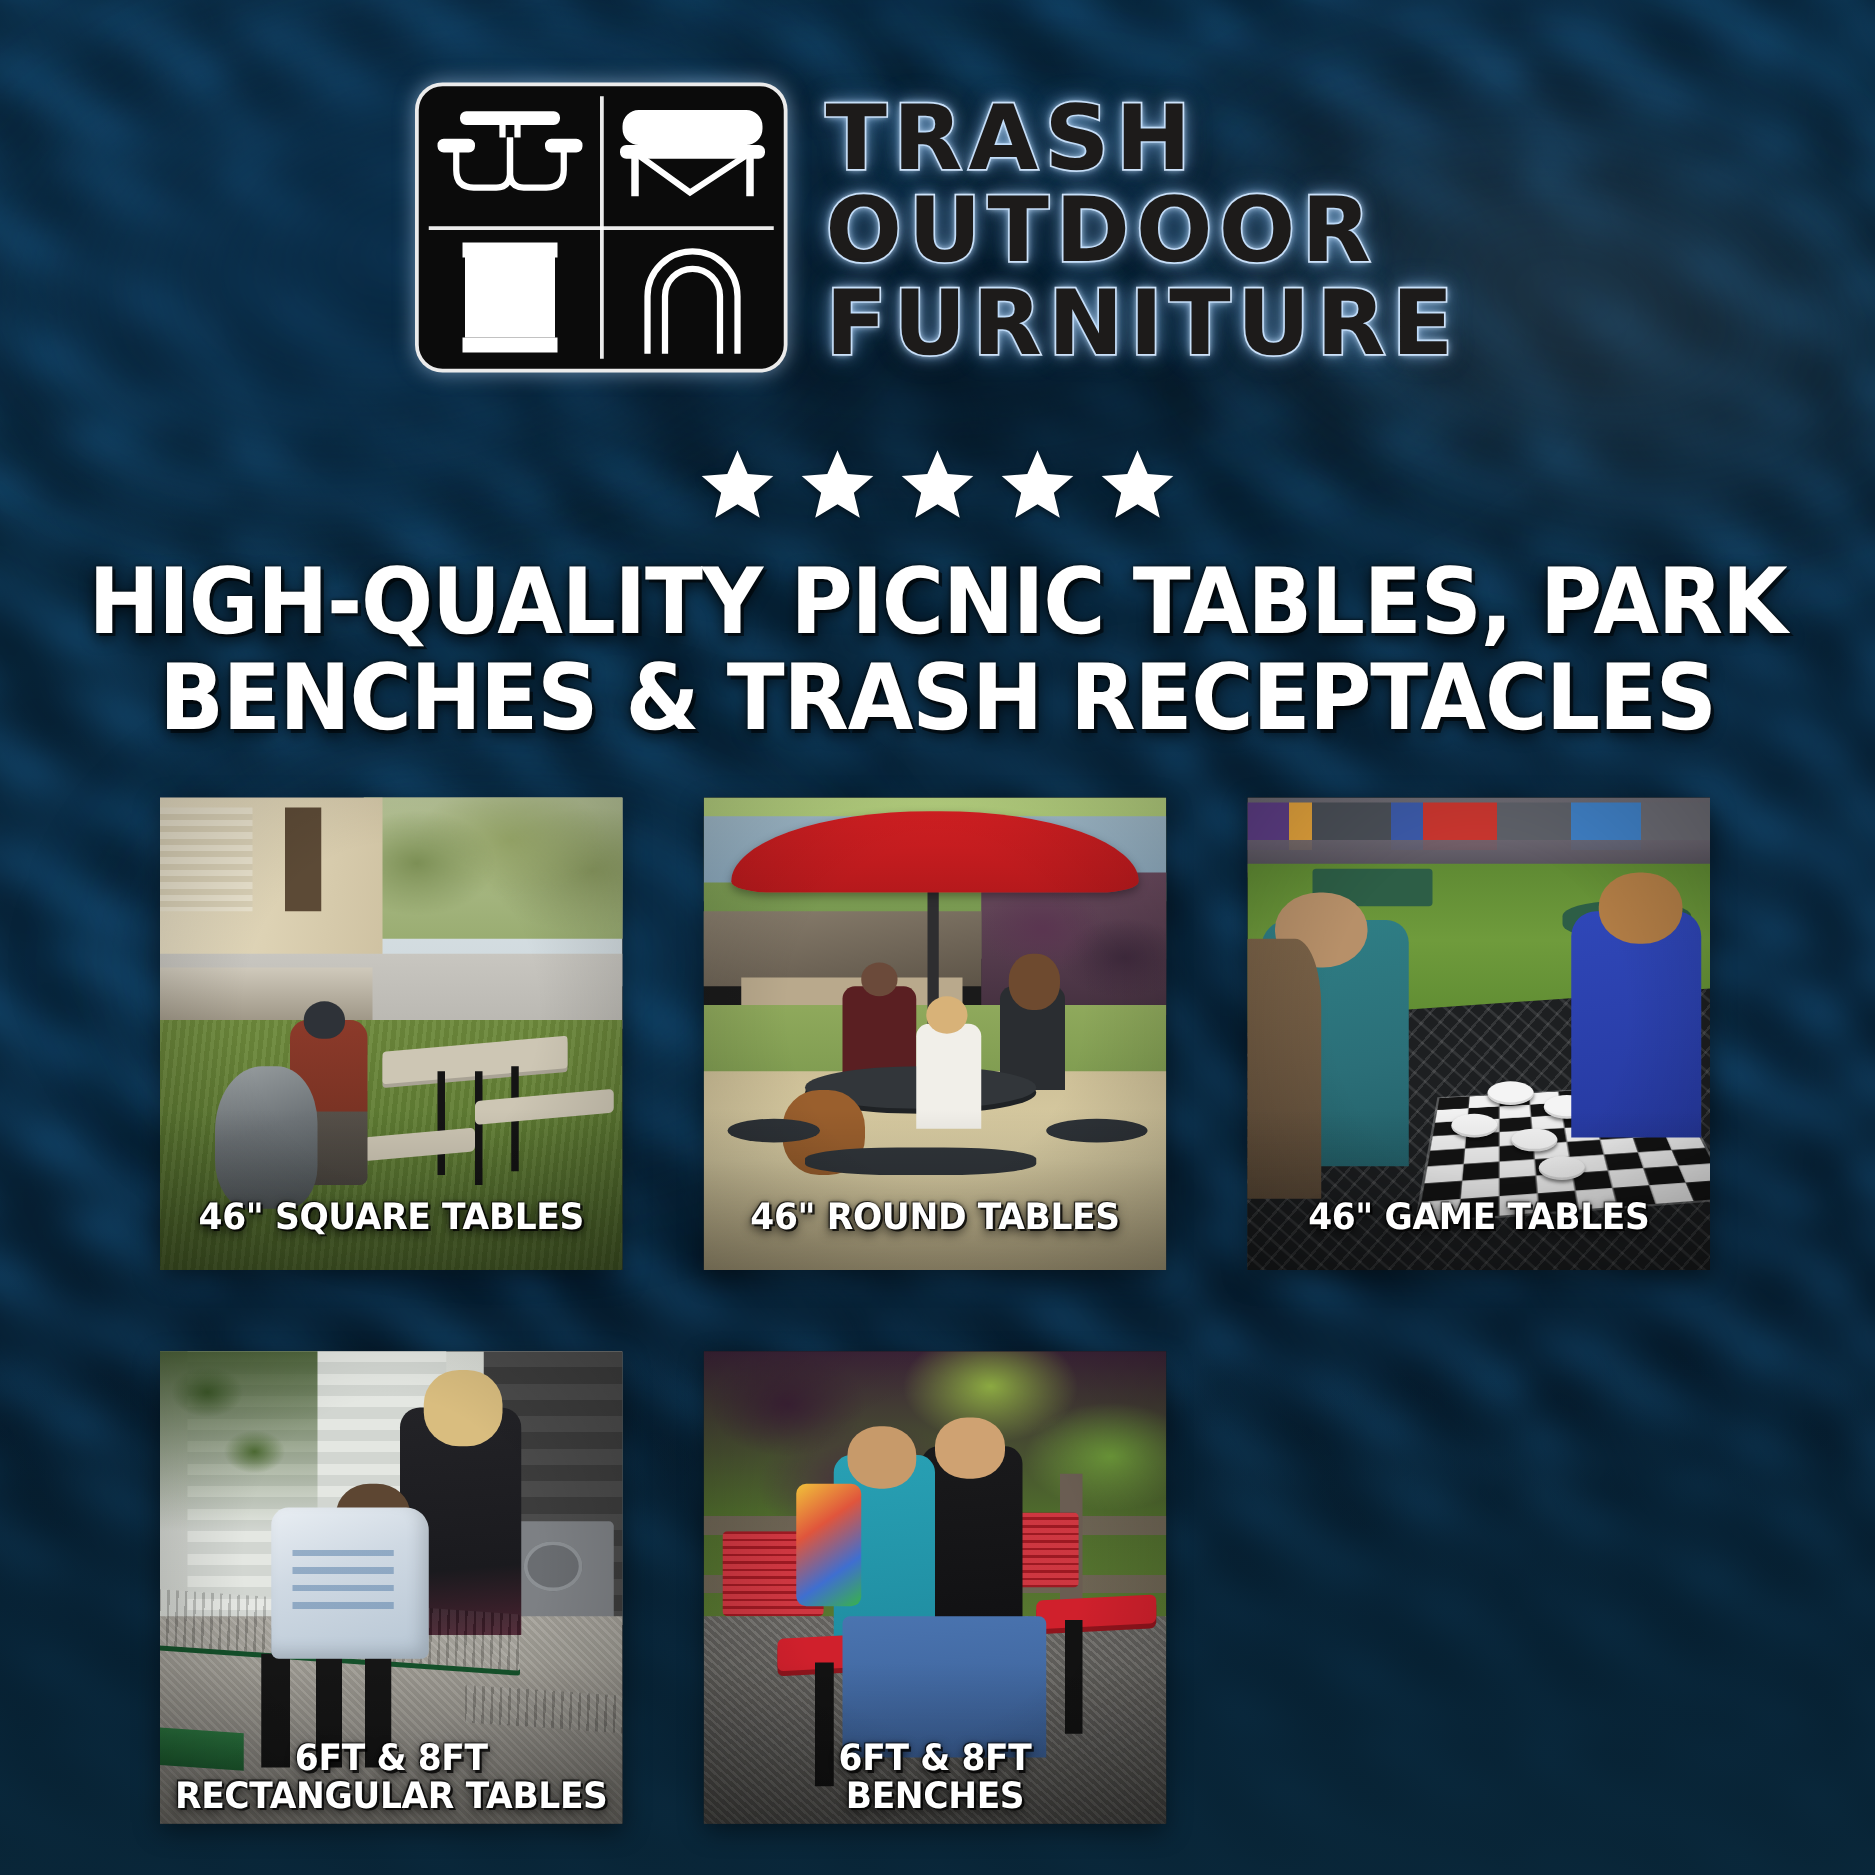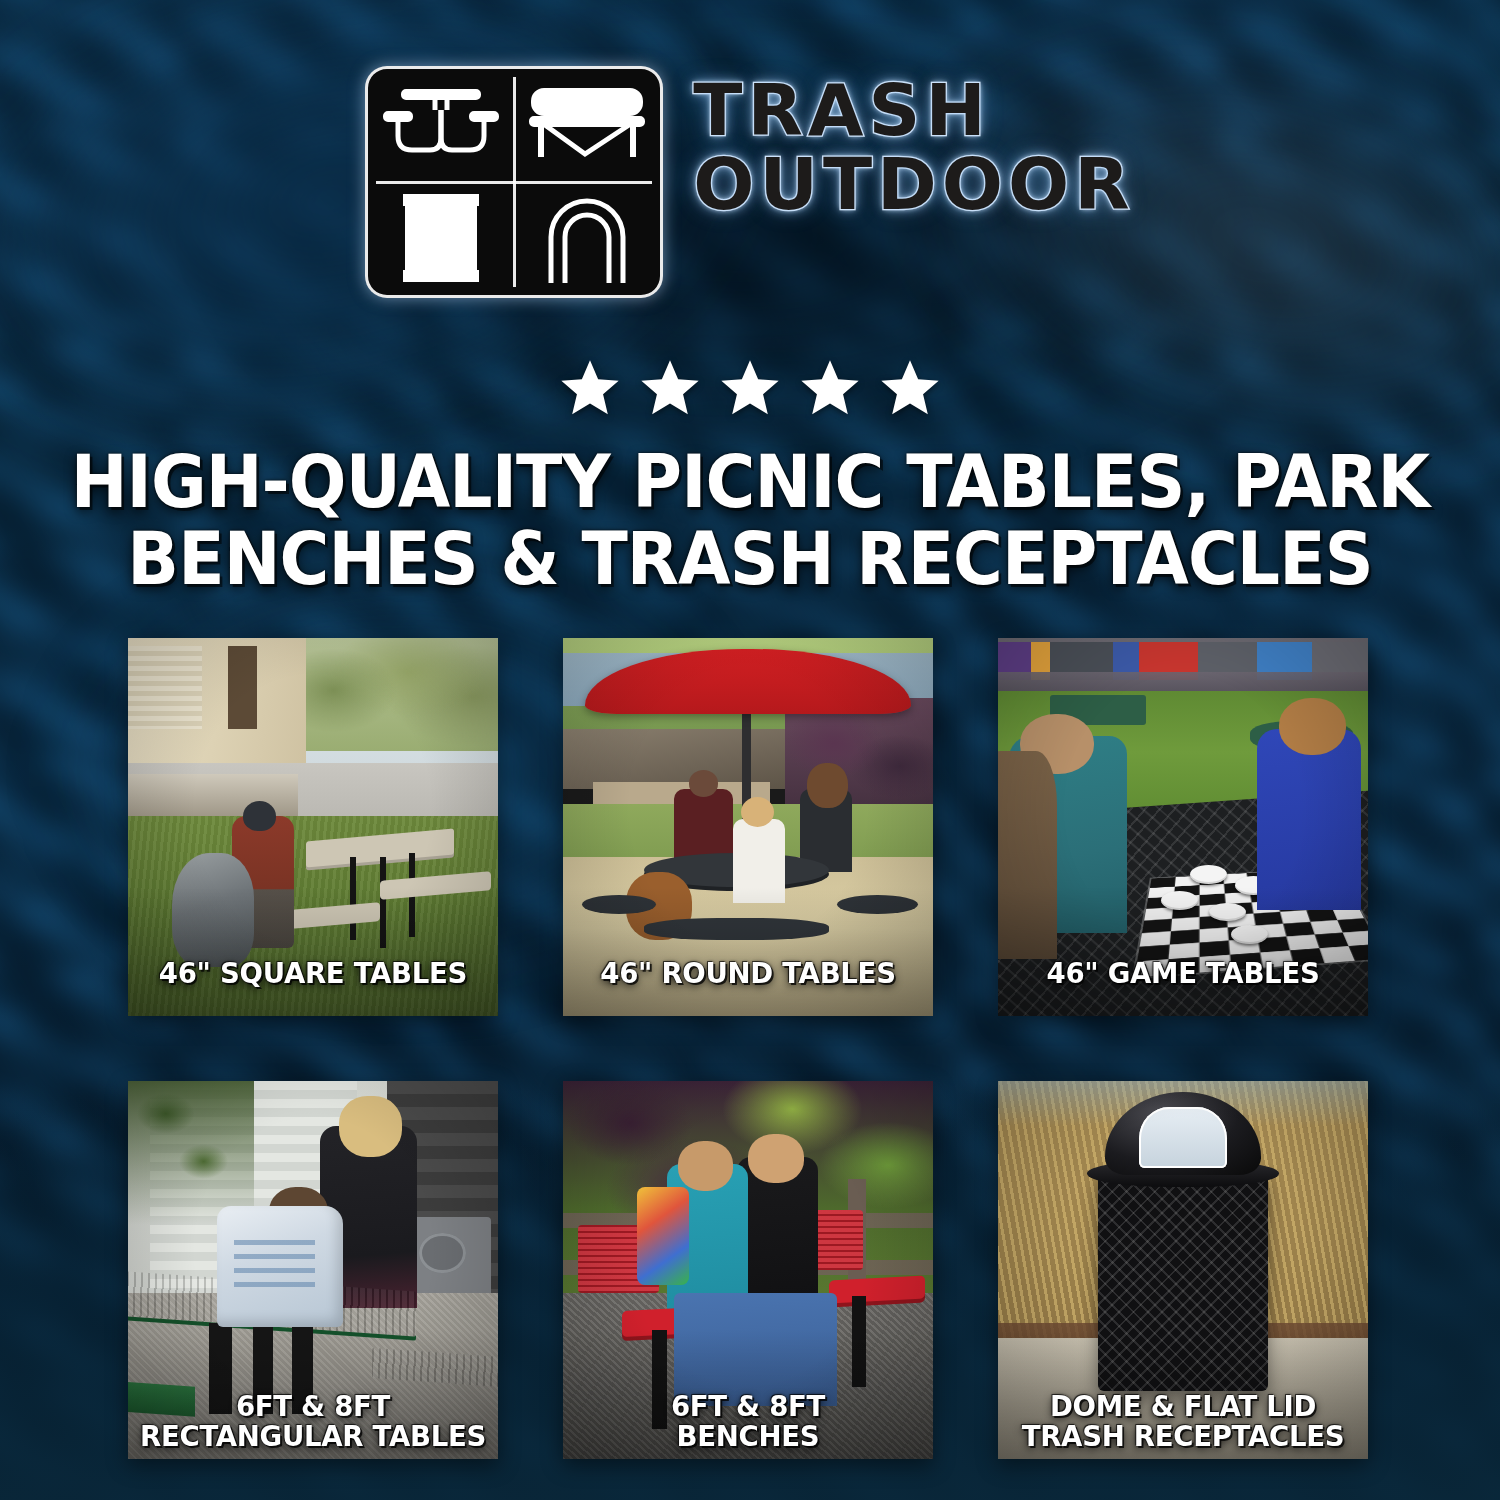--- a/index.html
+++ b/index.html
@@ -517,20 +517,21 @@
           <svg width="98" height="96" viewBox="0 0 98 96" fill="none" stroke="#ffffff" stroke-width="5">
             <path d="M13 92 V46 A36 36 0 0 1 85 46 V92"></path>
             <path d="M27 92 V46 A22 22 0 0 1 71 46 V92"></path>
           </svg>
         </div>
       </div>
 
       <div class="logo-words">
         <div class="logo-line l1">TRASH</div>
         <div class="logo-line l2">OUTDOOR</div>
+        <div class="logo-line l3">FURNITURE</div>
       </div>
     </div>
 
     <div class="stars">
       <span class="star">
           <svg viewBox="0 0 24 24" width="66" height="64">
             <path fill="#ffffff" d="M12 1.6l3.05 7.1 7.7.6-5.85 5.02 1.78 7.53L12 17.8 5.32 21.85 7.1 14.32 1.25 9.3l7.7-.6z"></path>
           </svg>
         </span>
       <span class="star">
@@ -695,34 +696,16 @@
           <div class="obj t5-legA"></div>
         </div>
         <div class="vig"></div>
           <div class="botshade"></div>
         <div class="caption two-line">
           <span class="cl">6FT &amp; 8FT</span>
           <span class="cl">BENCHES</span>
         </div>
       </div>
 
-      <div class="tile">
-        <div class="scene">
-          <div class="band t6-grassB"></div>
-          <div class="band t6-sky6"></div>
-          <div class="band t6-mulch"></div>
-          <div class="band t6-walk"></div>
-          <div class="obj t6-body"></div>
-          <div class="obj t6-rim"></div>
-          <div class="obj t6-dome"></div>
-          <div class="obj t6-open"></div>
-        </div>
-        <div class="vig"></div>
-          <div class="botshade"></div>
-        <div class="caption two-line">
-          <span class="cl">DOME &amp; FLAT LID</span>
-          <span class="cl">TRASH RECEPTACLES</span>
-        </div>
-      </div>
 
     </div>
   </div>
 </div>
 
 </body></html>

